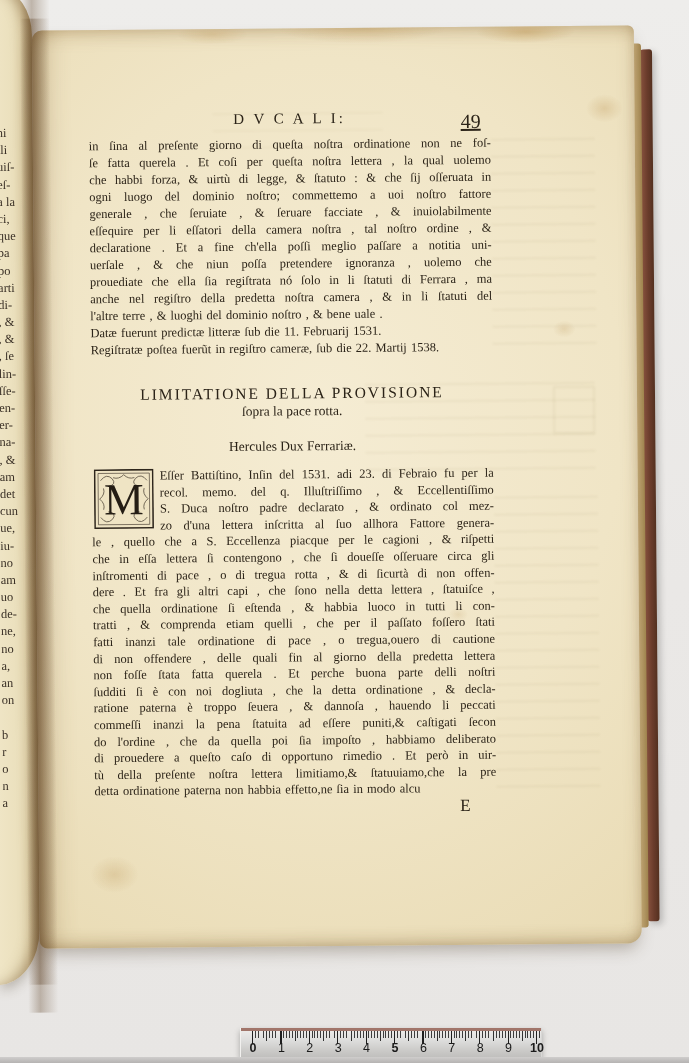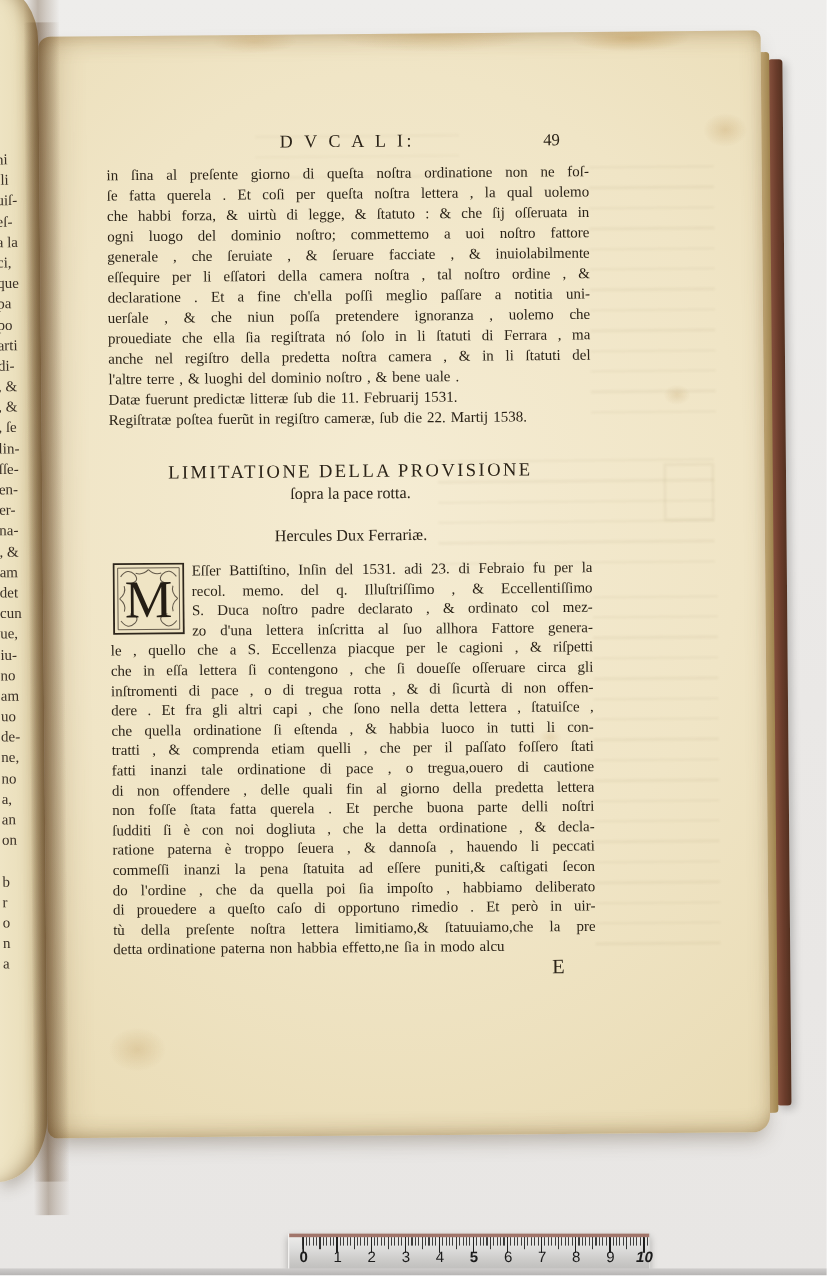--- a/index.html
+++ b/index.html
@@ -49,21 +49,21 @@
 
   
   .ghost{position:absolute;opacity:.10;pointer-events:none;filter:blur(1px);
     background:repeating-linear-gradient(180deg,rgba(118,98,55,.6) 0 2px,rgba(118,98,55,0) 2px 17px);}
   .ghost-box{position:absolute;opacity:.13;border:2px solid rgba(118,98,55,.55);filter:blur(1px);pointer-events:none;}
 
   
   .text-block{position:absolute;left:56px;top:82px;width:402px;color:#2b2318;}
   .header-row{position:relative;height:22px;text-align:center;font-size:15px;
     letter-spacing:3px;}
-  .page-number{position:absolute;right:24px;top:1px;letter-spacing:0;font-size:14px;}
+  .page-number{position:absolute;right:10px;top:1px;letter-spacing:0;font-size:20px;text-decoration:underline;}
   .lines{margin-top:4px;}
   .tline{height:17px;line-height:17px;font-size:12.5px;overflow:hidden;white-space:nowrap;word-spacing:1px;}
   .tline.just{text-align:justify;text-align-last:justify;white-space:normal;}
   #para .tline{height:16.6px;line-height:16.6px;}
   .tline.indent{padding-left:68px;}
   .heading{margin-top:26px;height:20px;line-height:20px;text-align:center;
     font-size:15.5px;letter-spacing:2px;white-space:nowrap;}
   .subheading{height:17px;line-height:15px;text-align:center;font-size:13.5px;}
   .salutation{margin-top:17px;height:17px;line-height:17px;text-align:center;font-size:13.5px;}
   .para-wrap{position:relative;margin-top:12px;}
@@ -229,18 +229,18 @@
         <span class="ruler-num bold" style="left: 12px;">0</span>
         <span class="ruler-num" style="left: 40.4px;">1</span>
         <span class="ruler-num" style="left: 68.8px;">2</span>
         <span class="ruler-num" style="left: 97.2px;">3</span>
         <span class="ruler-num" style="left: 125.6px;">4</span>
         <span class="ruler-num bold" style="left: 154px;">5</span>
         <span class="ruler-num" style="left: 182.4px;">6</span>
         <span class="ruler-num" style="left: 210.8px;">7</span>
         <span class="ruler-num" style="left: 239.2px;">8</span>
         <span class="ruler-num" style="left: 267.6px;">9</span>
-        <span class="ruler-num bold" style="left: 296px; font-style: italic;">10</span>
+        <span class="ruler-num bold" style="left: 296px;">10</span>
       </div>
   </div>
 
   <div class="bottom-strip"></div>
 </div>
 
 </body></html>

